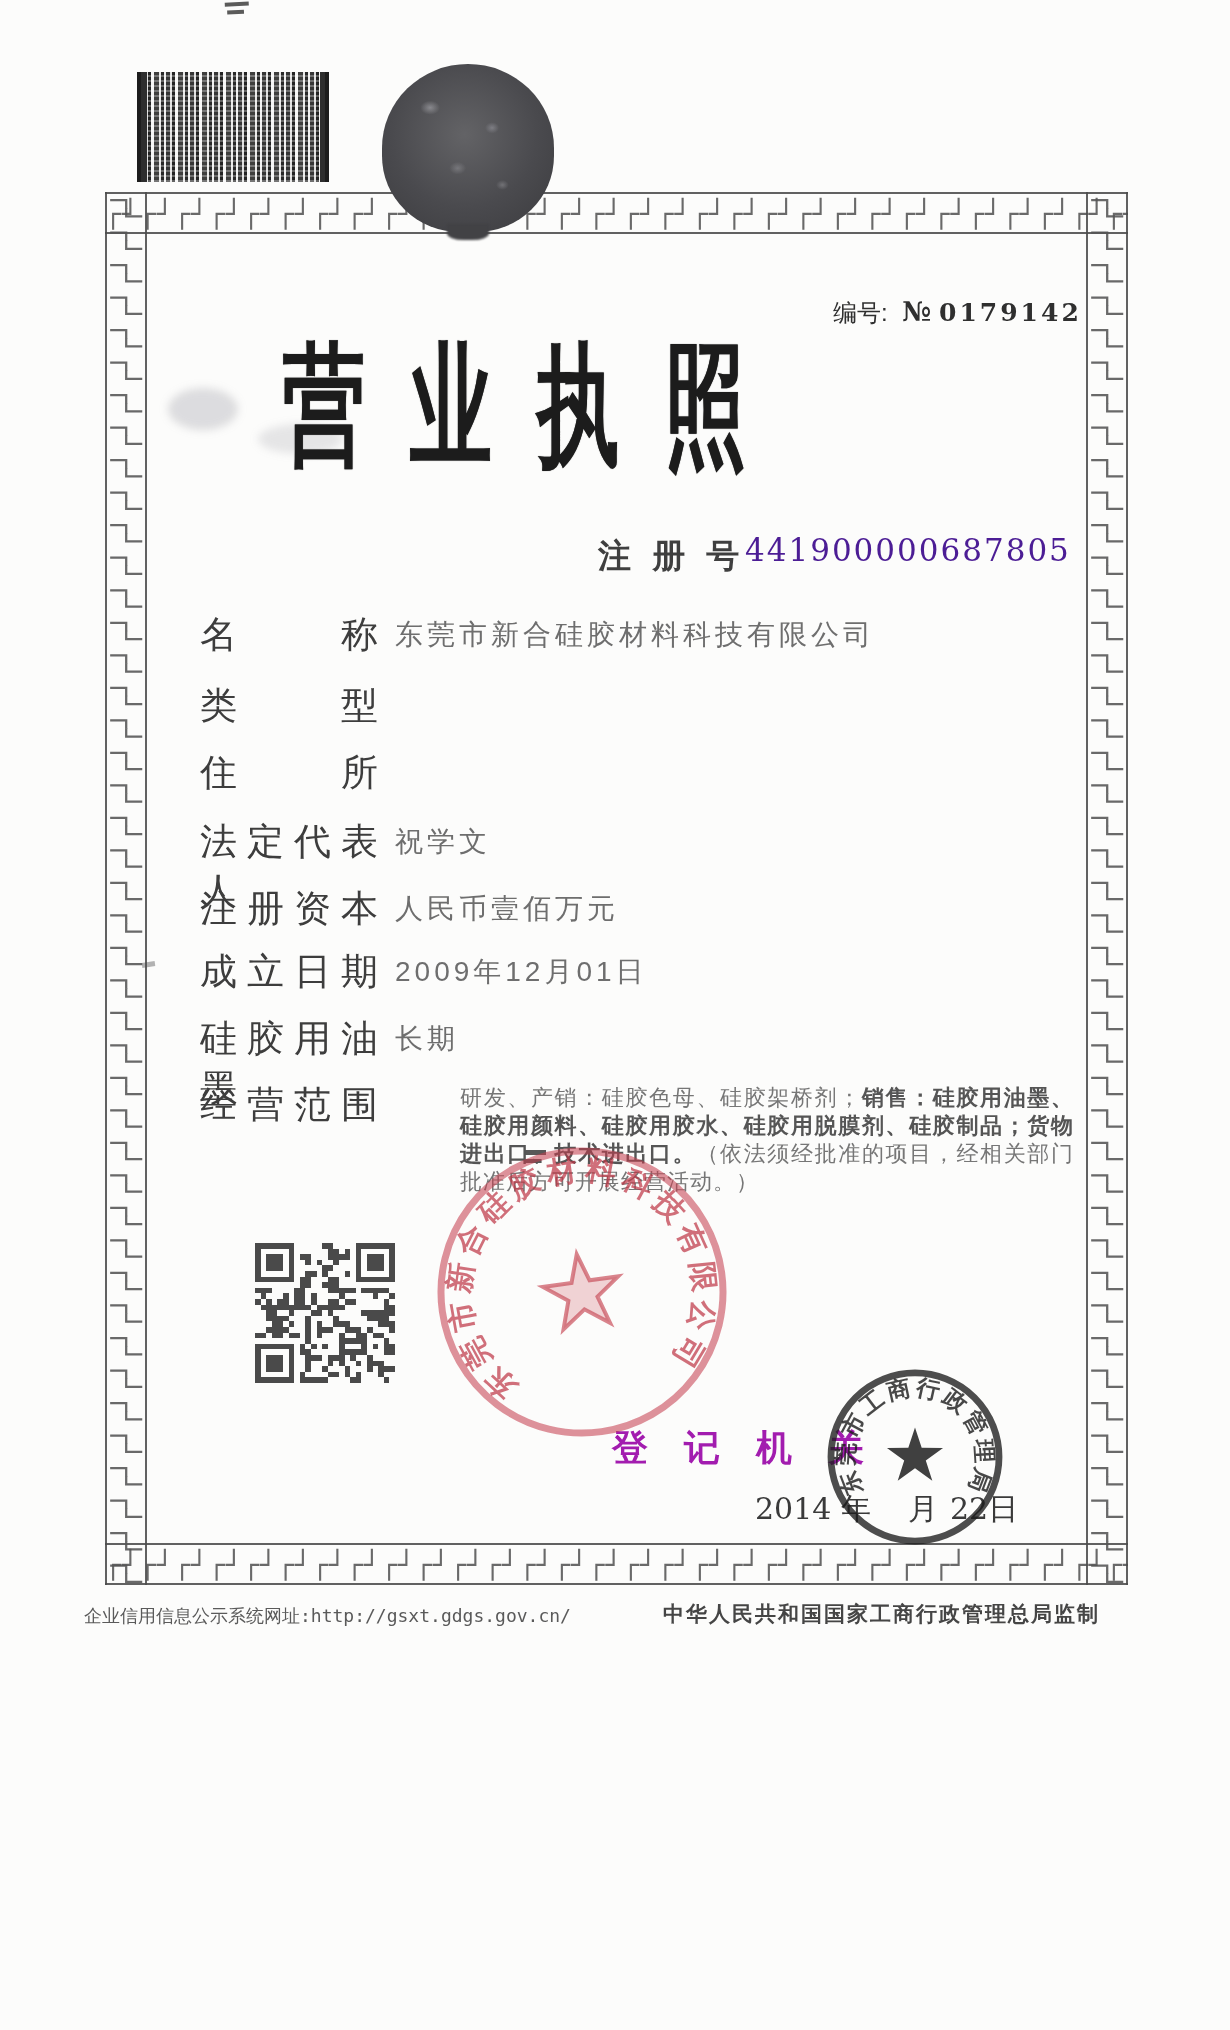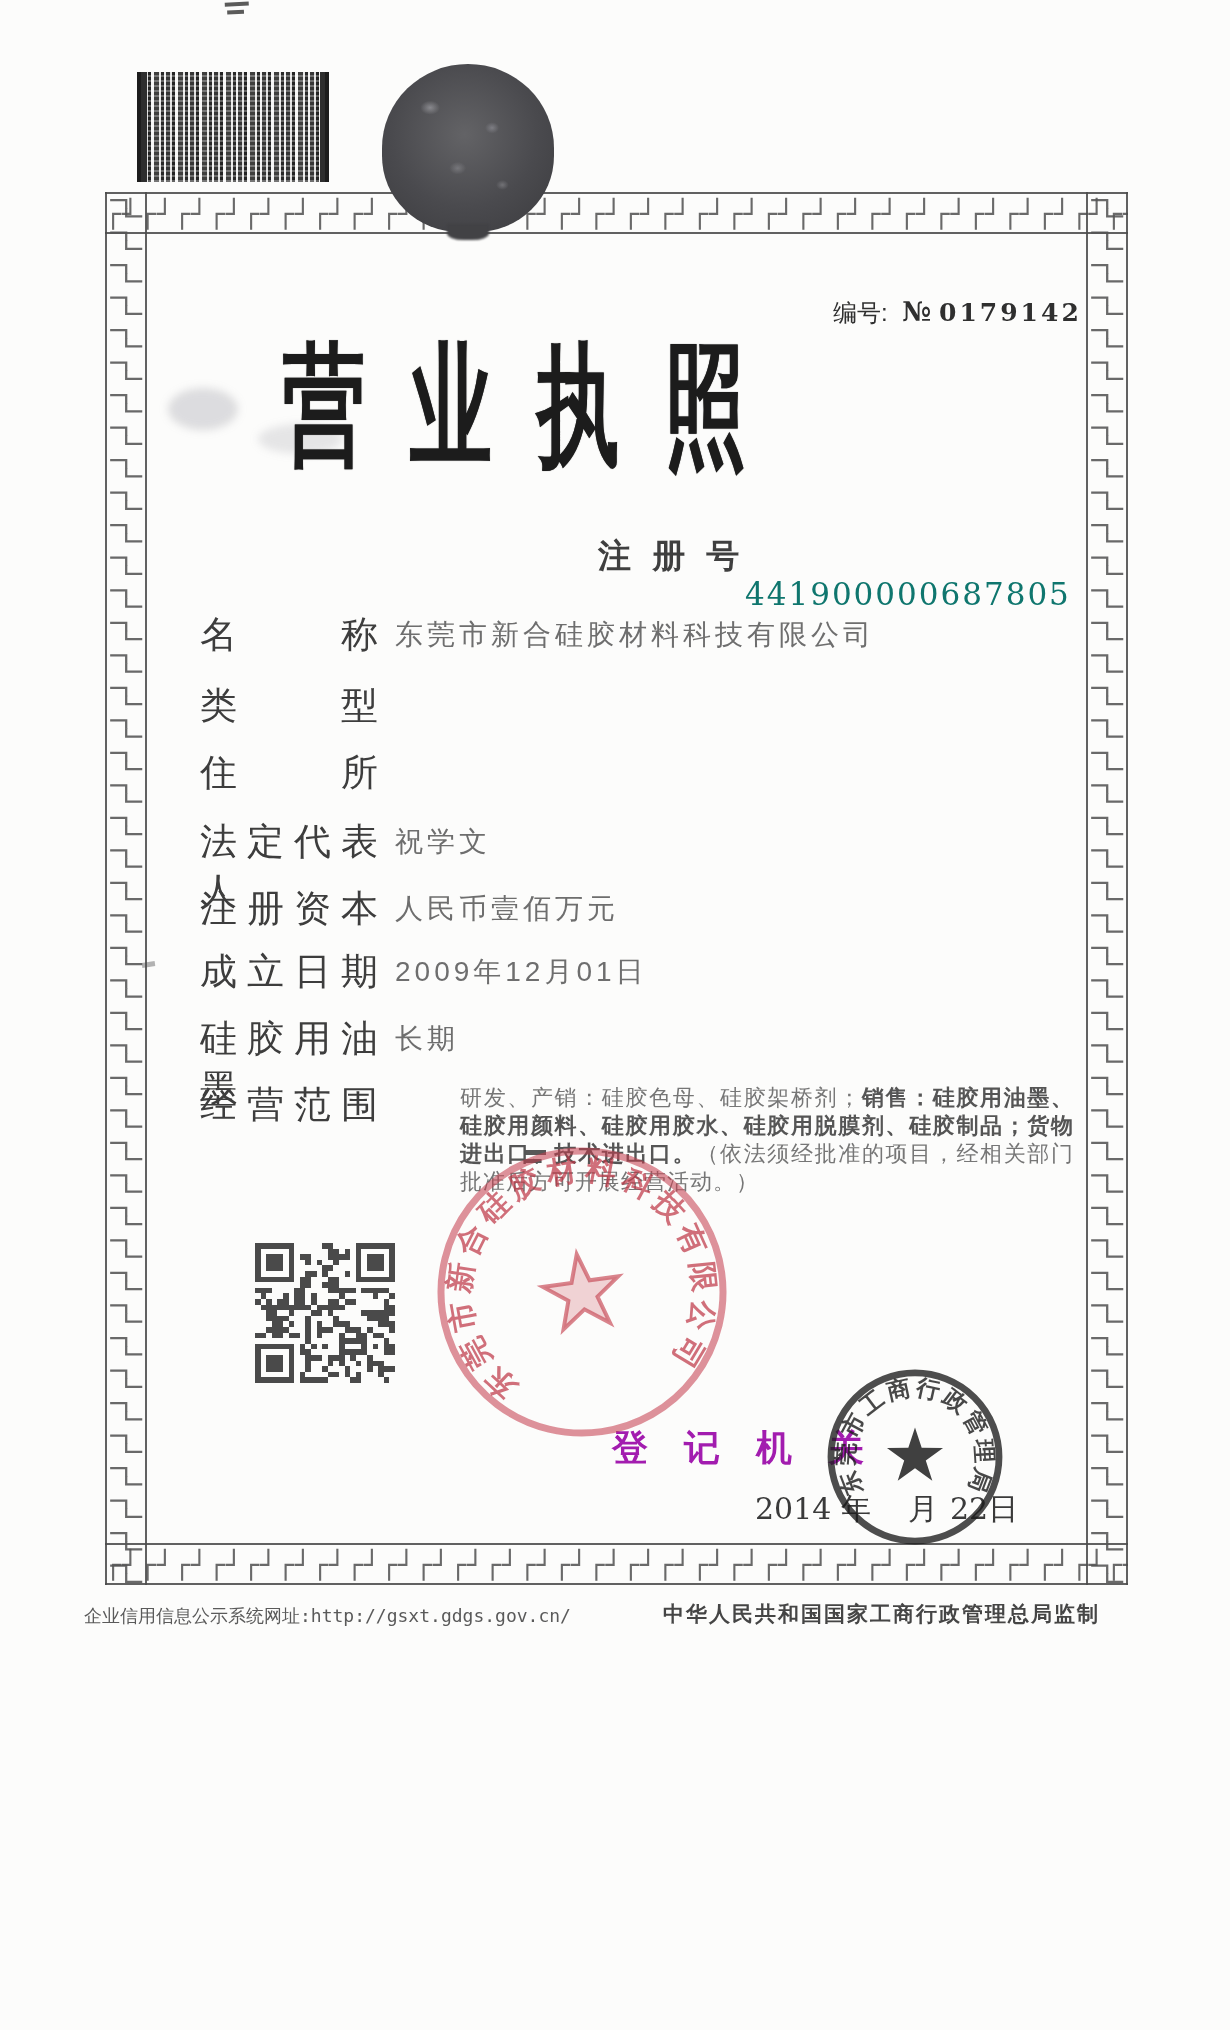--- a/index.html
+++ b/index.html
@@ -38,21 +38,21 @@
   .serial-line{left:833px;top:248px;font-size:24px;color:#2f2f2f;white-space:nowrap;margin-top:48px;}
   .serial-line .nomark{font-family:"DejaVu Serif",serif;font-weight:bold;font-size:27px;margin:0 8px 0 14px;}
   .serial-line .num{font-family:"DejaVu Serif",serif;font-size:25px;letter-spacing:3px;font-weight:600;}
 
   .title{left:283px;top:336px;font-size:132px;line-height:140px;font-weight:900;color:#1c1c1c;
          letter-spacing:73px;white-space:nowrap;transform:scaleX(.62);transform-origin:left top;
          text-shadow:0 0 1px #2a2a2a;}
 
   .regline-label{left:598px;top:534px;font-size:33px;font-weight:600;color:#3f3f3f;letter-spacing:6px;}
   .regline-num{left:745px;top:532px;font-family:"DejaVu Serif",serif;font-size:31px;
-               letter-spacing:2px;color:#0f766e;margin-top:44px;}
+               letter-spacing:2px;color:#4c1d95;}
 
   .flabel{position:absolute;left:200px;width:178px;display:block;text-align:justify;
           text-align-last:justify;font-size:37px;font-weight:500;color:#3d3d3d;}
   .fvalue{position:absolute;left:395px;font-size:28px;color:#6e6e6e;letter-spacing:4px;white-space:nowrap;}
 
   .scope{left:460px;top:1084px;width:614px;font-size:22px;line-height:28px;letter-spacing:1px;
          text-align:justify;color:#767676;}
   .scope .dark{color:#555;font-weight:700;}
 
   .registrar{left:612px;top:1424px;font-size:36px;font-weight:600;color:#a21caf;letter-spacing:13px;white-space:nowrap;}

